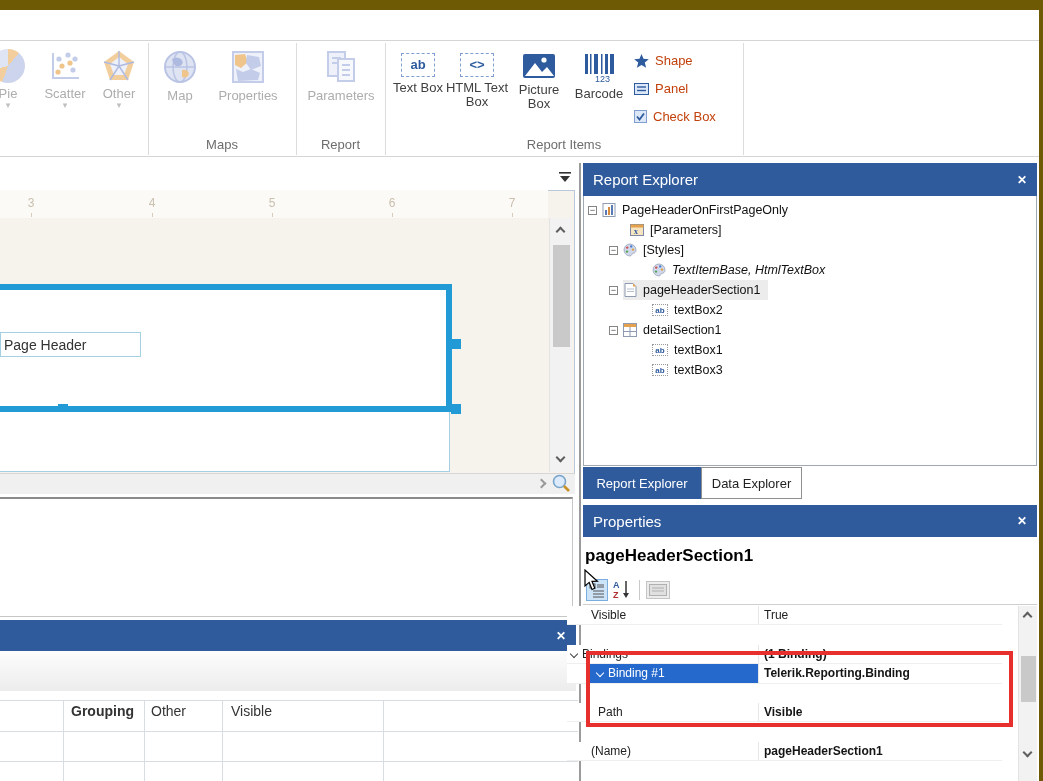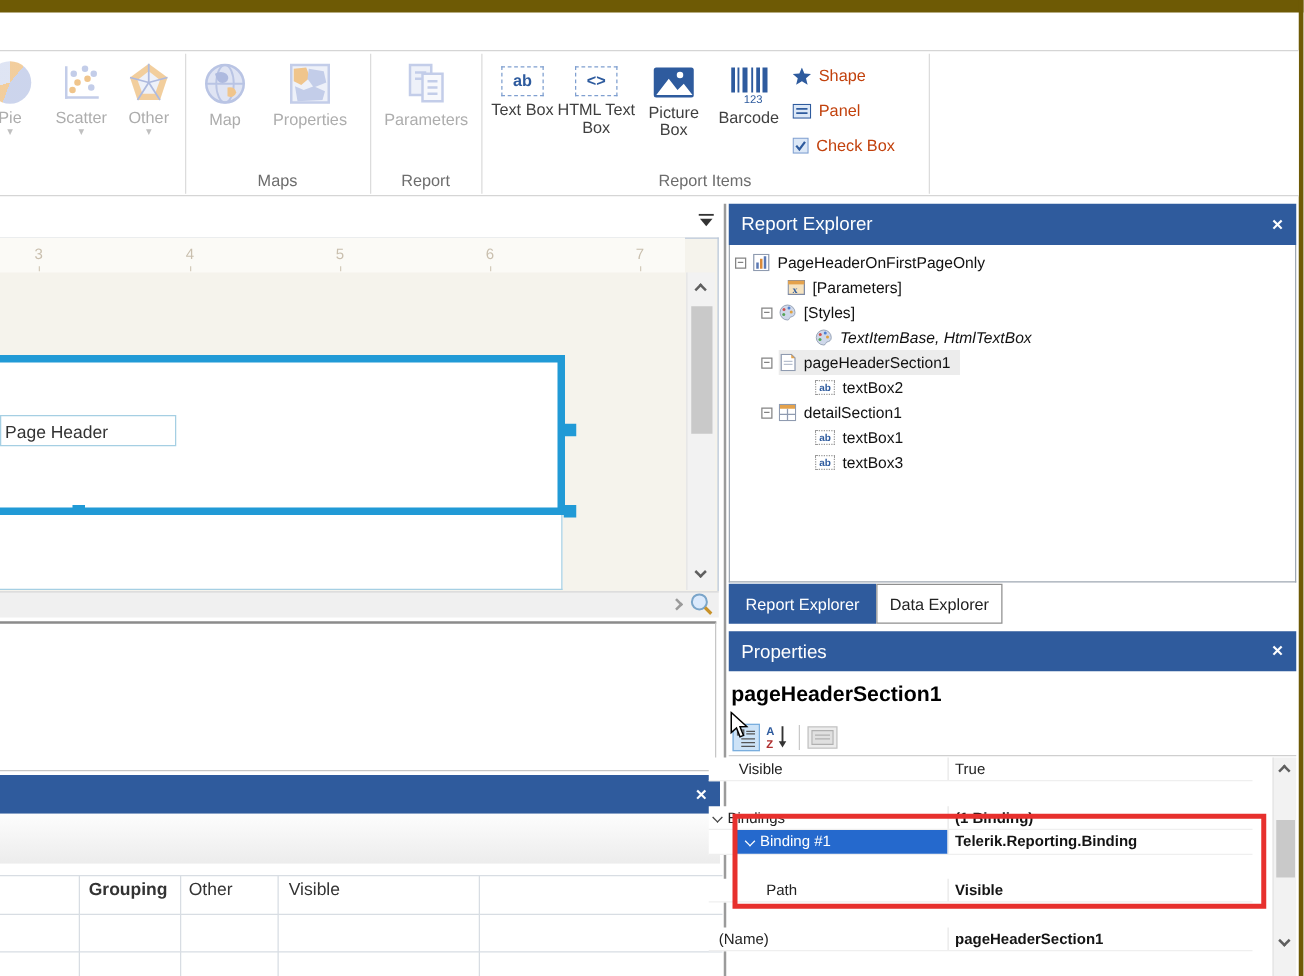--- a/index.html
+++ b/index.html
@@ -414,25 +414,25 @@
     <span class="val bold-val">(1 Binding)</span>
   </div>
   <div class="pgrid-row" style="top:664.2px;">
     <span class="sel-name">
       <span class="chev down small-dark white pg-chev" style="margin-left:9px;"></span>
       <span>Binding #1</span>
     </span>
     <span class="val bold-val">Telerik.Reporting.Binding</span>
   </div>
   <div class="pgrid-row" style="top:703px;">
-    <span style="margin-left:46px;">Path</span>
+    <span style="margin-left:31px;">Path</span>
     <span class="val bold-val">Visible</span>
   </div>
   <div class="pgrid-row" style="top:741.8px;">
-    <span style="margin-left:8px;">(Name)</span>
+    <span style="margin-left:24px;">(Name)</span>
     <span class="val bold-val">pageHeaderSection1</span>
   </div>
 
   <div class="abs vtrack" style="left:1018px; top:606px; width:19px; height:175px;">
     <span class="chev up abs" style="left:5px; top:7px;"></span>
     <div class="thumb abs" style="left:2px; top:50px; width:15px; height:46px;"></div>
     <span class="chev down abs" style="left:5px; top:143px;"></span>
   </div>
 
   <div class="abs red-annot" style="left:586px; top:651px; width:427px; height:76px;"></div>

